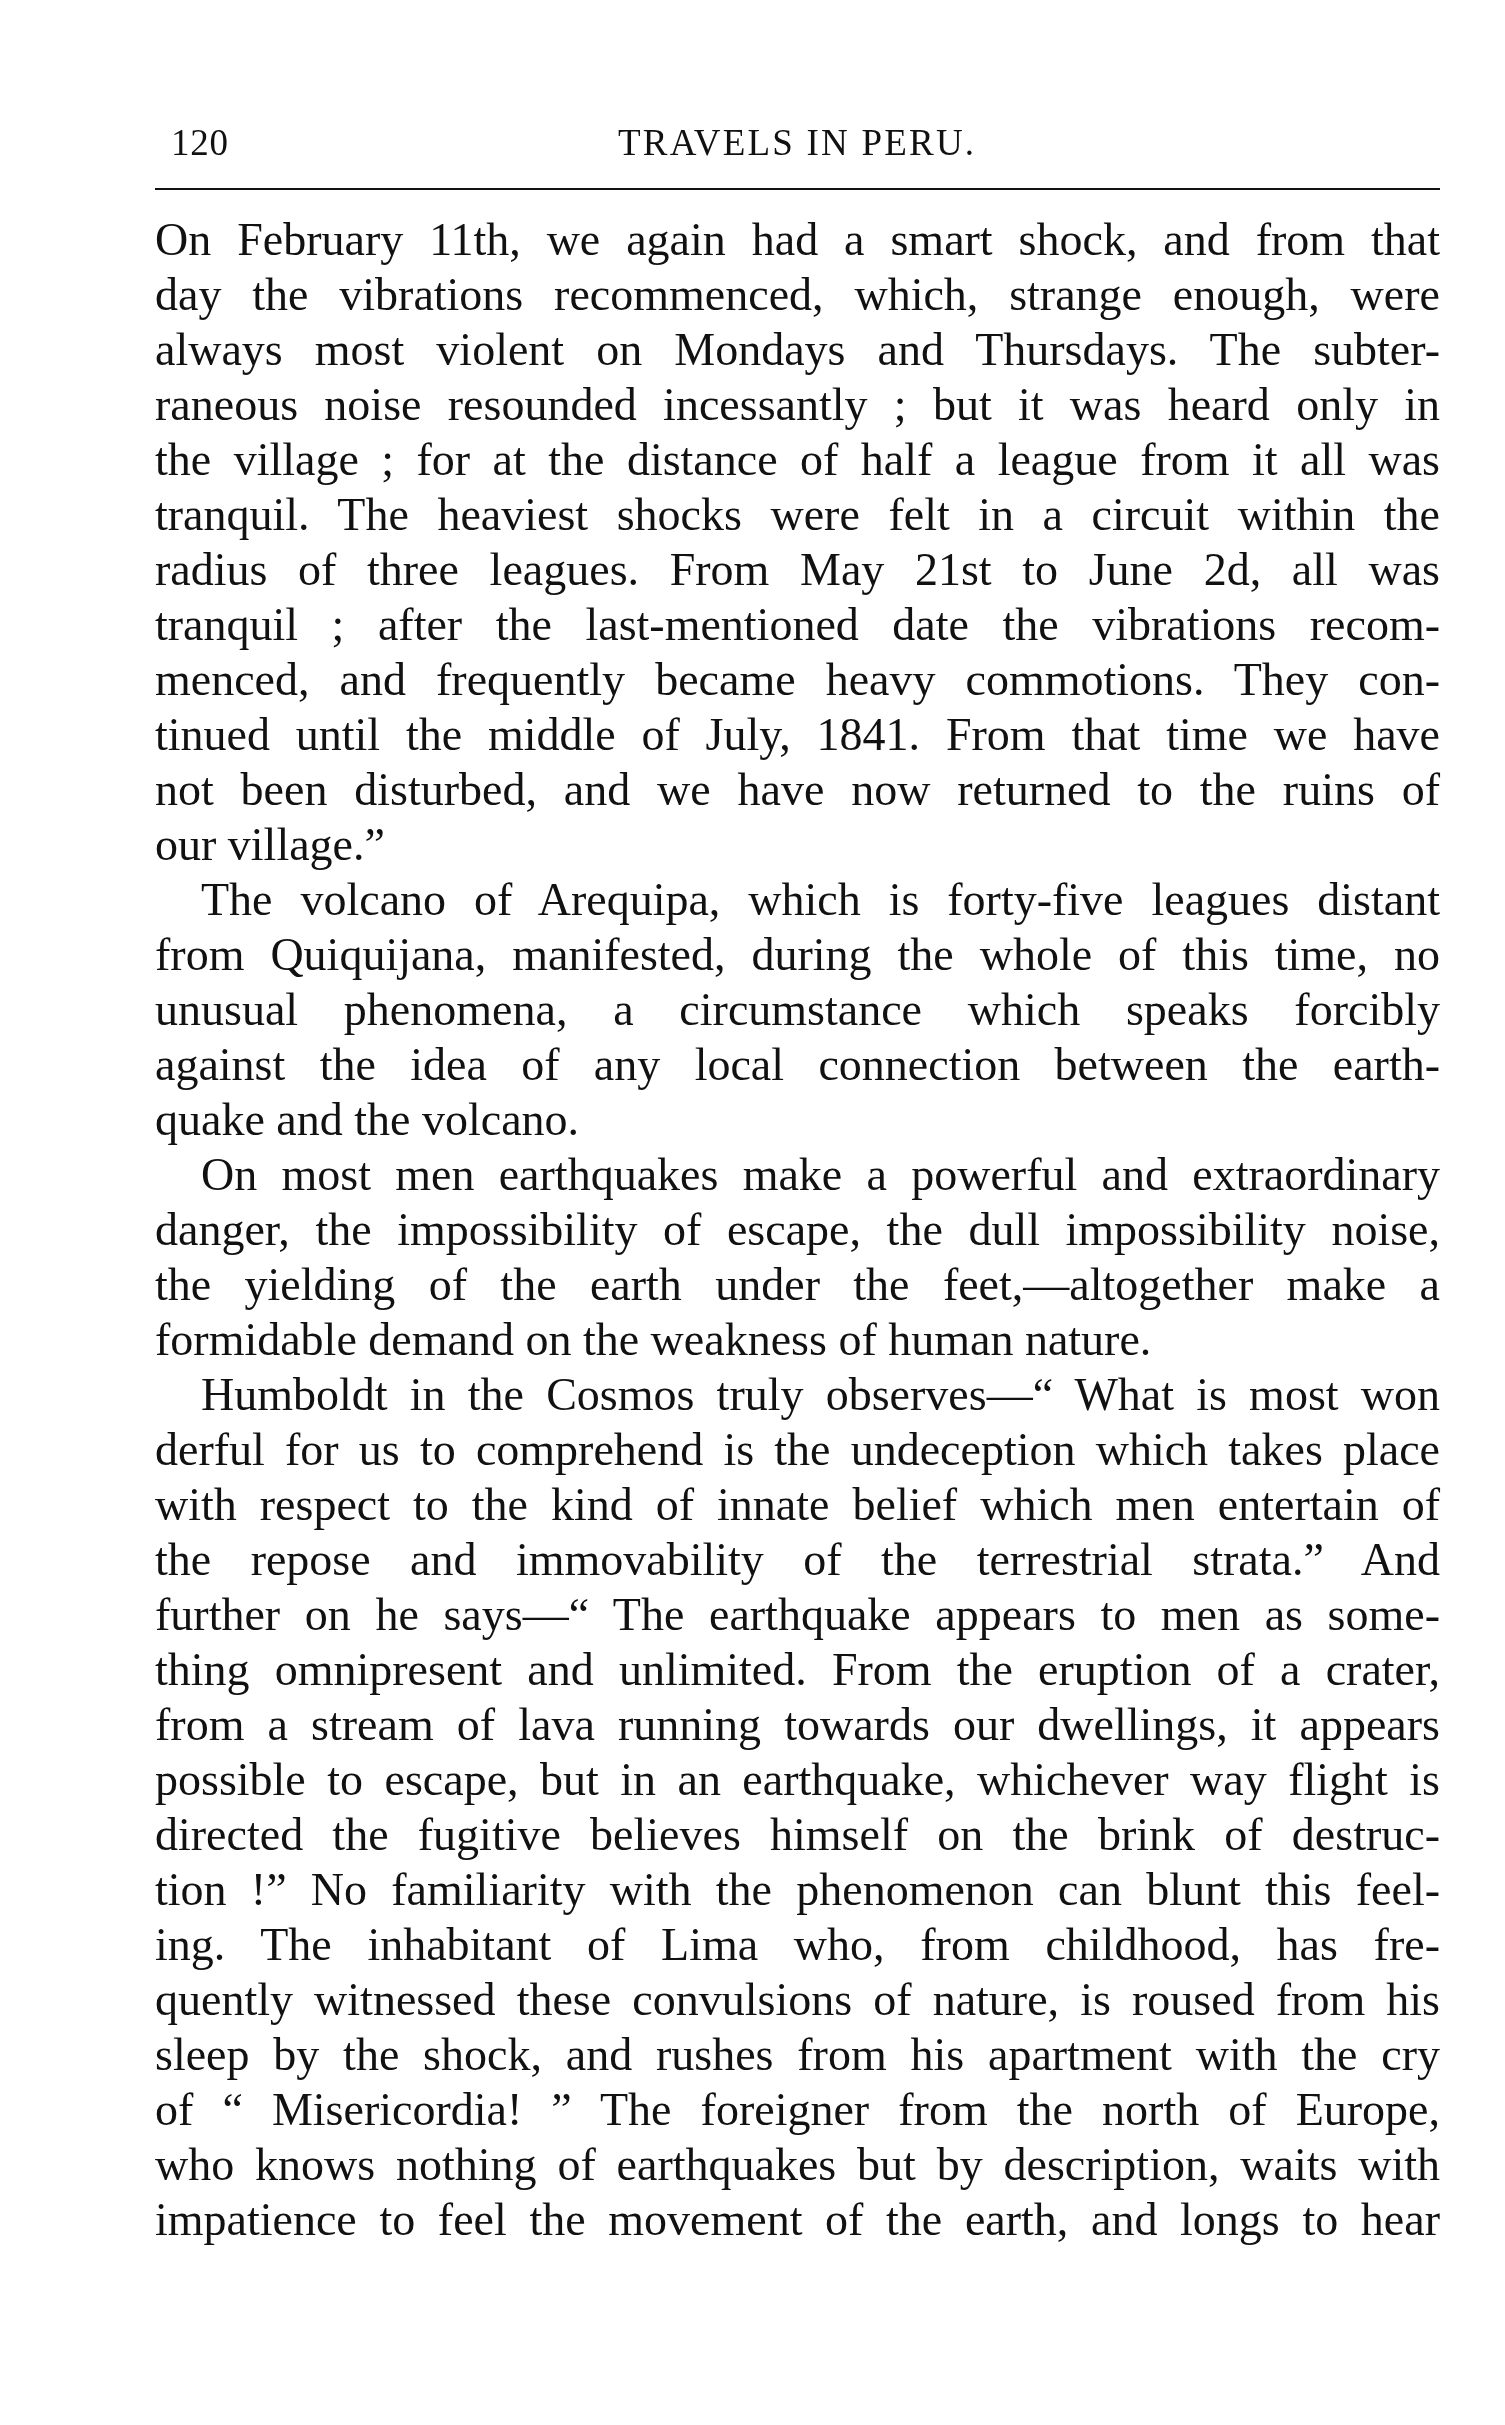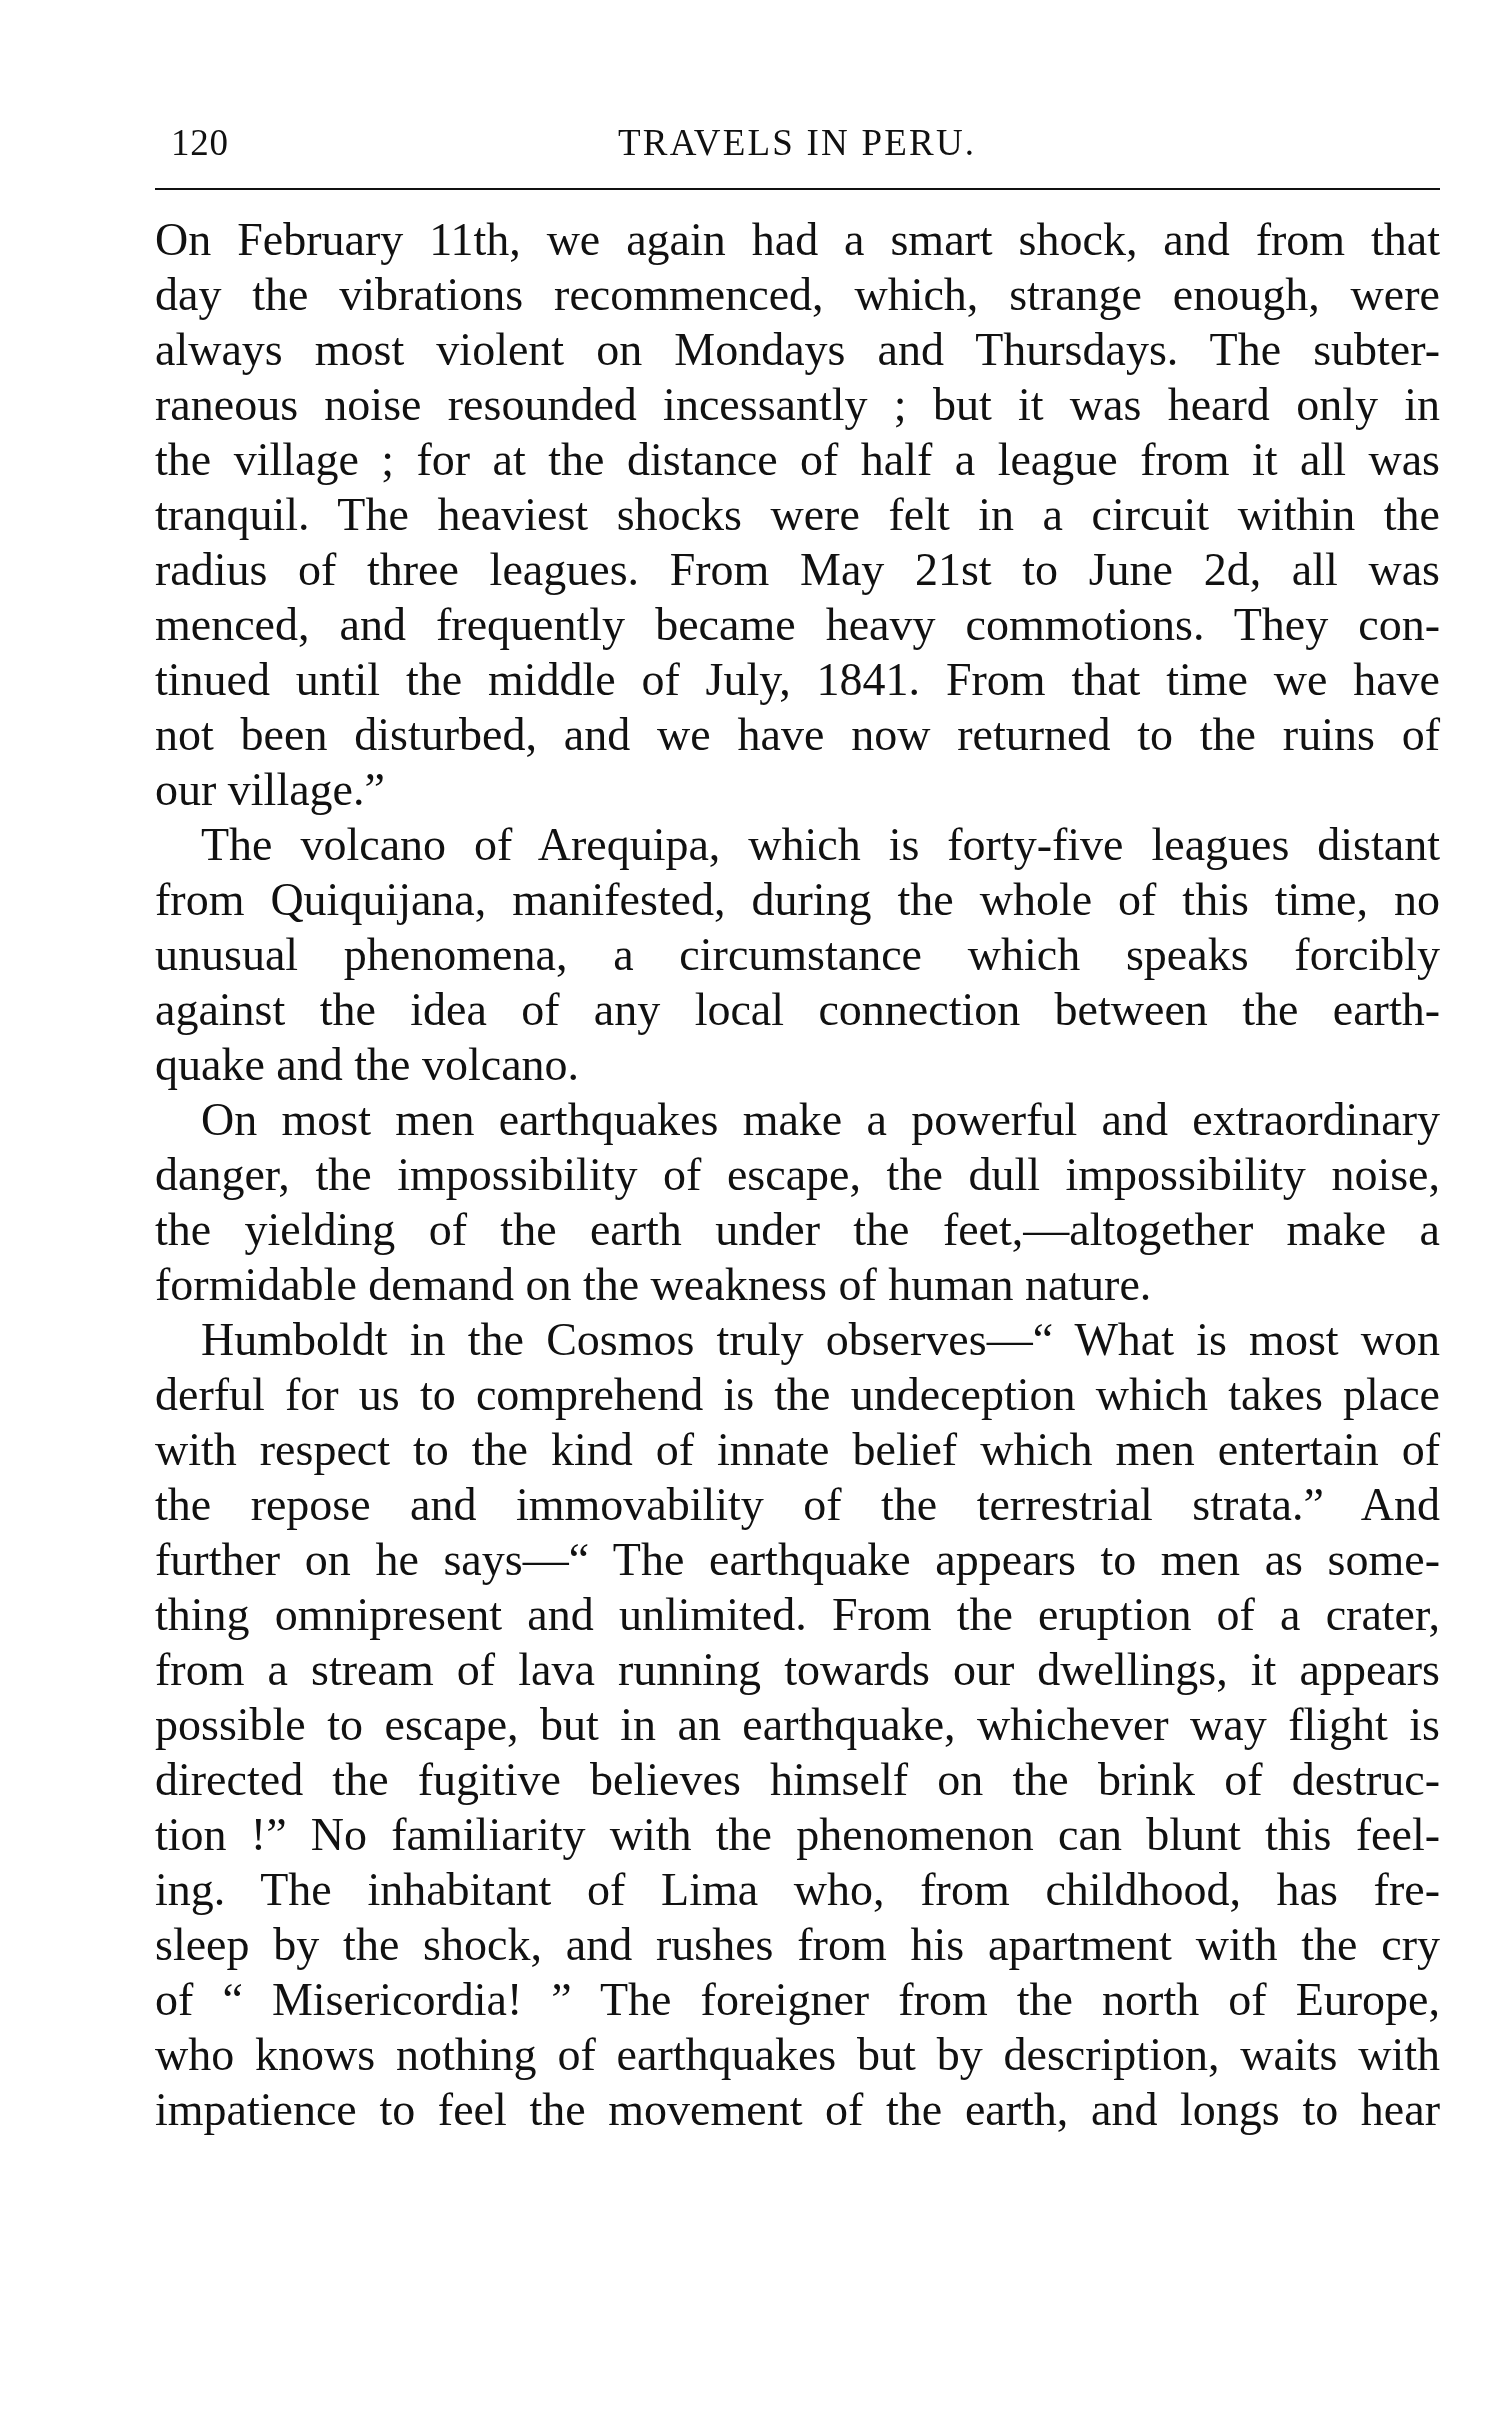--- a/index.html
+++ b/index.html
@@ -90,20 +90,21 @@
   <div class="body-text" id="body-text">
 
     <div class="paragraph">
       <span class="line">On February 11th, we again had a smart shock, and from that</span>
       <span class="line">day the vibrations recommenced, which, strange enough, were</span>
       <span class="line">always most violent on Mondays and Thursdays.  The subter-</span>
       <span class="line">raneous noise resounded incessantly ; but it was heard only in</span>
       <span class="line">the village ; for at the distance of half a league from it all was</span>
       <span class="line">tranquil.  The heaviest shocks were felt in a circuit within the</span>
       <span class="line">radius of three leagues.  From May 21st to June 2d, all was</span>
+      <span class="line">tranquil ; after the last-mentioned date the vibrations recom-</span>
       <span class="line">menced, and frequently became heavy commotions.  They con-</span>
       <span class="line">tinued until the middle of July, 1841.  From that time we have</span>
       <span class="line">not been disturbed, and we have now returned to the ruins of</span>
       <span class="line last">our village.”</span>
     </div>
 
     <div class="paragraph">
       <span class="line indent">The volcano of Arequipa, which is forty-five leagues distant</span>
       <span class="line">from Quiquijana, manifested, during the whole of this time, no</span>
       <span class="line">unusual phenomena, a circumstance which speaks forcibly</span>
@@ -123,20 +124,21 @@
       <span class="line">derful for us to comprehend is the undeception which takes place</span>
       <span class="line">with respect to the kind of innate belief which men entertain of</span>
       <span class="line">the repose and immovability of the terrestrial strata.”  And</span>
       <span class="line">further on he says—“ The earthquake appears to men as some-</span>
       <span class="line">thing omnipresent and unlimited.  From the eruption of a crater,</span>
       <span class="line">from a stream of lava running towards our dwellings, it appears</span>
       <span class="line">possible to escape, but in an earthquake, whichever way flight is</span>
       <span class="line">directed the fugitive believes himself on the brink of destruc-</span>
       <span class="line">tion !”  No familiarity with the phenomenon can blunt this feel-</span>
       <span class="line">ing.  The inhabitant of Lima who, from childhood, has fre-</span>
+      <span class="line">quently witnessed these convulsions of nature, is roused from his</span>
       <span class="line">sleep by the shock, and rushes from his apartment with the cry</span>
       <span class="line"><span>of “ </span><span class="it">Misericordia!</span><span> ”  The foreigner from the north of Europe,</span></span>
       <span class="line">who knows nothing of earthquakes but by description, waits with</span>
       <span class="line">impatience to feel the movement of the earth, and longs to hear</span>
     </div>
   </div>
 </div>
 
 
 </body></html>

